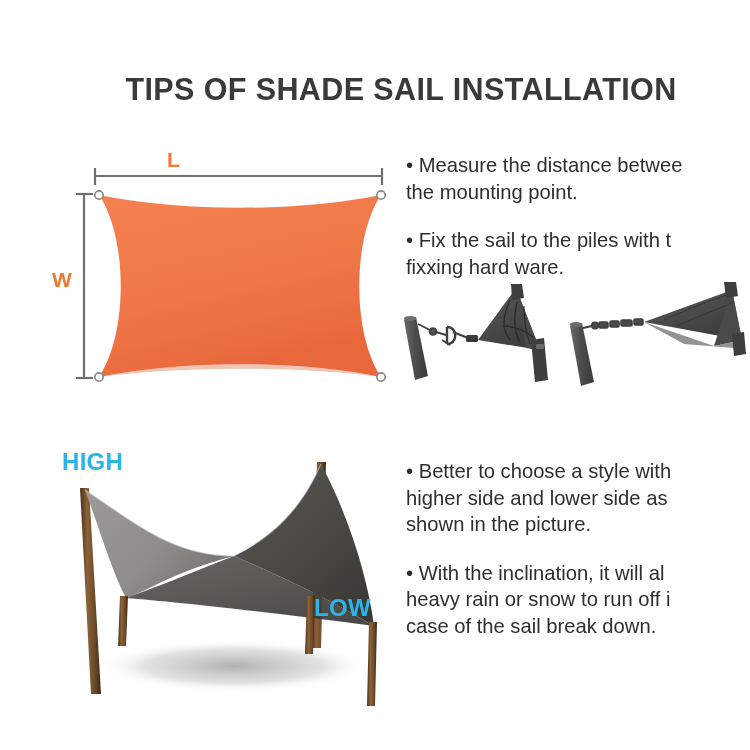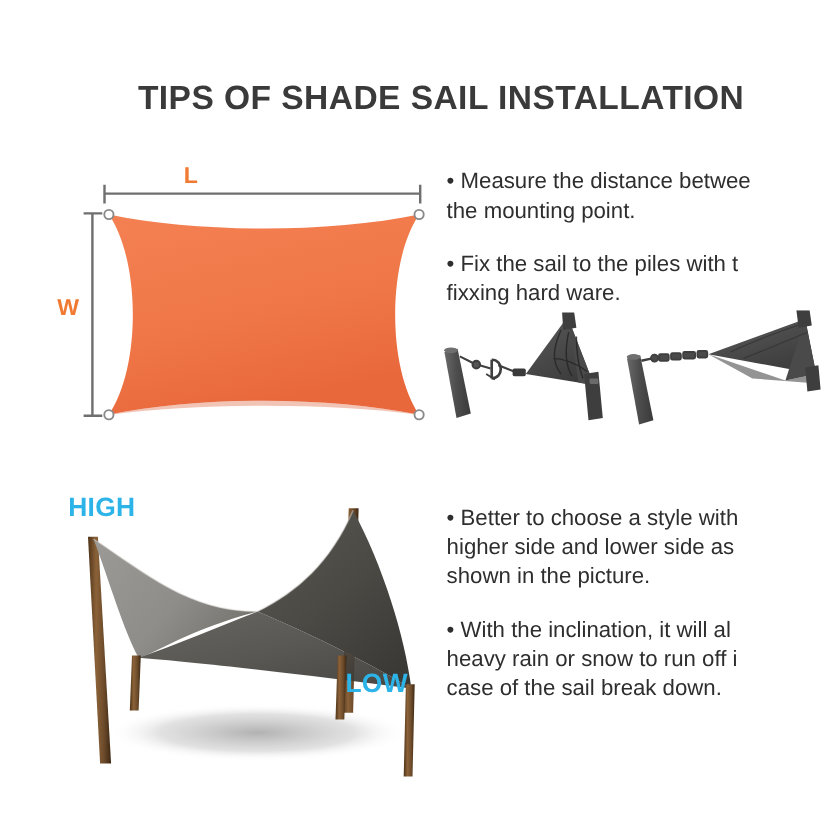--- a/index.html
+++ b/index.html
@@ -109,21 +109,21 @@
 
   .hl-label {
     position: absolute;
     font-size: 24px;
     font-weight: bold;
     color: #2CB3E8;
     font-family: "Liberation Sans", sans-serif;
     letter-spacing: 0.3px;
   }
   #label-HIGH { left: 62px; top: 448px; }
-  #label-LOW  { left: 314px; top: 608px; text-align: right; }
+  #label-LOW  { left: 314px; top: 594px; text-align: right; }
 </style>
 </head>
 <body>
 
 <div id="page">
 
   <div id="title">TIPS OF SHADE SAIL INSTALLATION</div>
 
   <div id="sail-rect-figure">
     <svg width="340" height="260" viewBox="0 0 340 260" xmlns="http://www.w3.org/2000/svg">

